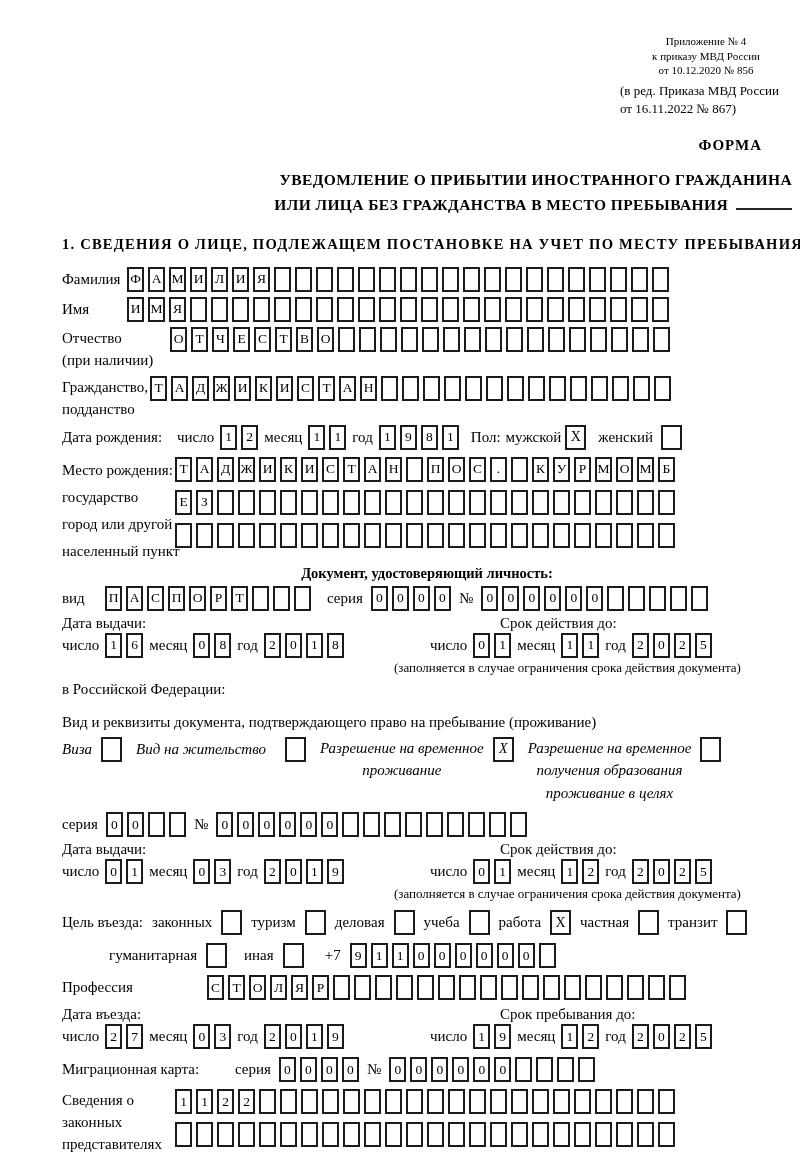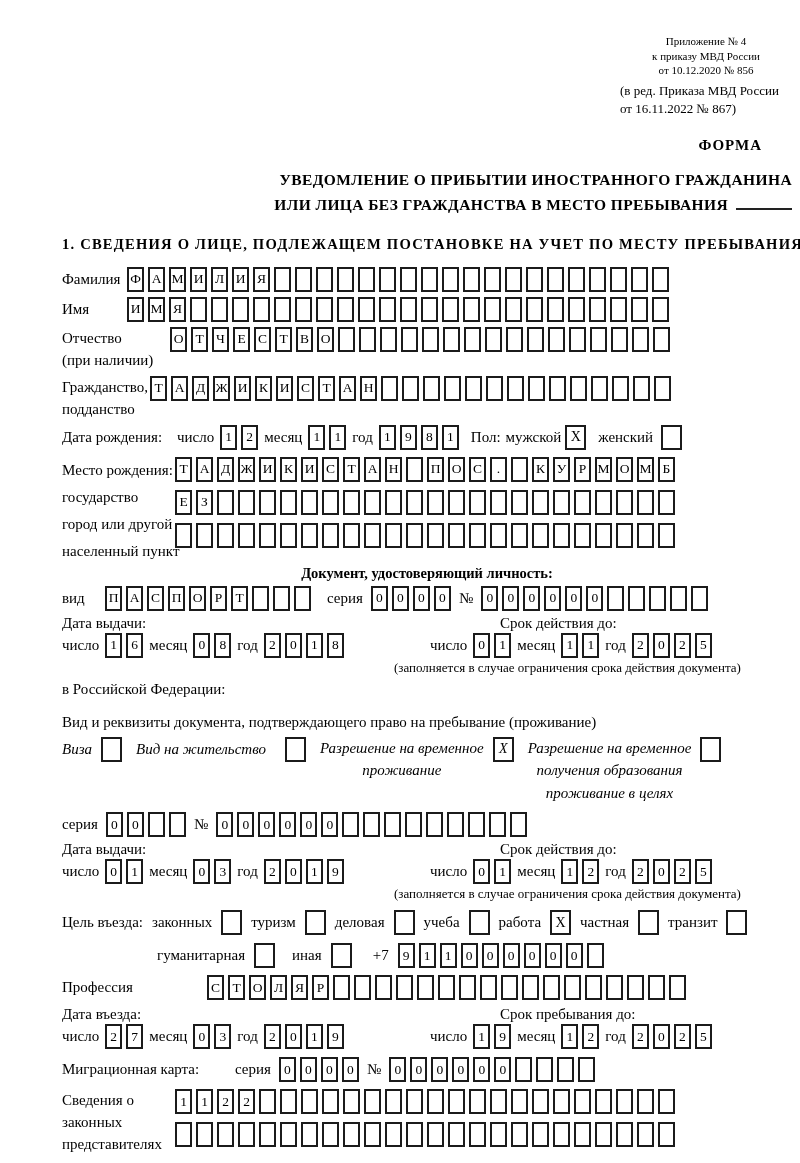--- a/index.html
+++ b/index.html
@@ -63,21 +63,21 @@
   .noteline { font-size:13px; margin-top:2px; margin-left:332px; white-space:nowrap; }
 
   .gap8  { margin-left:8px; }
   .gap12 { margin-left:12px; }
   .gap16 { margin-left:16px; }
 
   .opt { display:flex; align-items:flex-start; gap:9px; }
   .optlines { text-align:center; font-size:15px; line-height:1.5; }
 
   .purpose-row { display:flex; align-items:center; gap:9px; margin-top:8px; font-size:15px; flex-wrap:nowrap; }
-  .indent95 { margin-left:95px; }
+  .indent95 { margin-left:47px; }
 </style>
 </head>
 <body>
 
 <div class="page">
 
   <div class="annex">
     <div class="ln">Приложение № 4</div>
     <div class="ln">к приказу МВД России</div>
     <div class="ln">от 10.12.2020 № 856</div>

